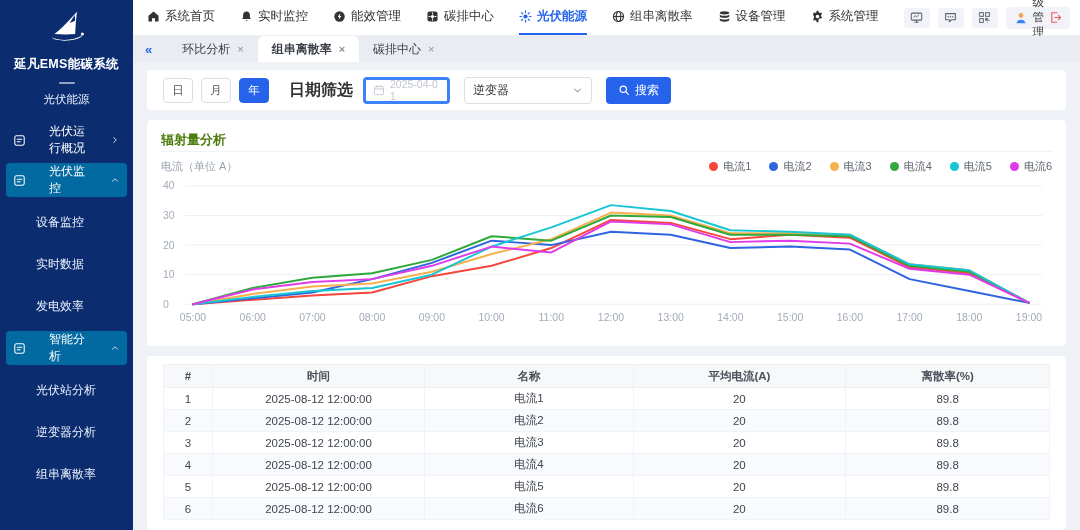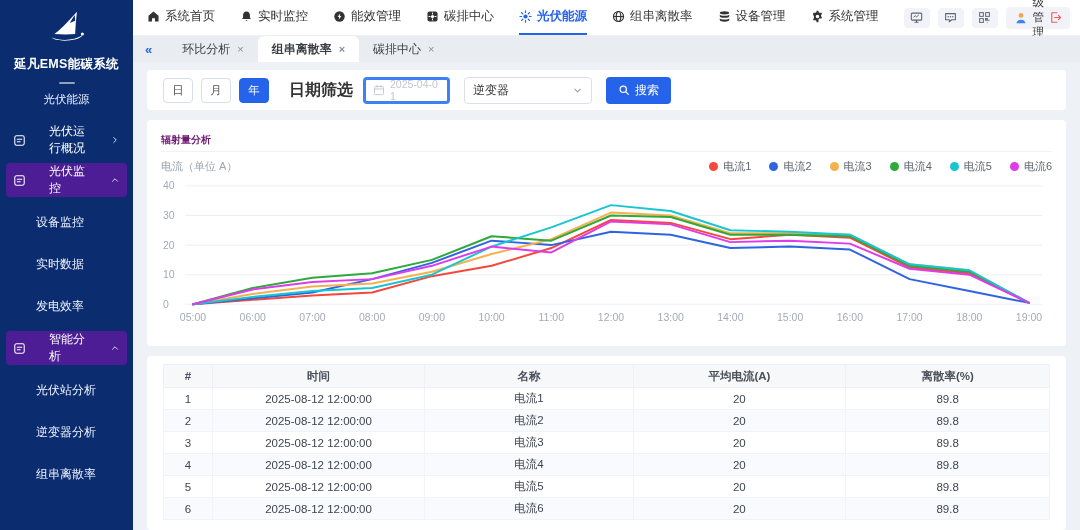--- a/index.html
+++ b/index.html
@@ -9,21 +9,21 @@
 
   
   .sidebar { flex:0 0 133px; width:133px; background:#0b2d6f; display:flex; flex-direction:column; }
   .logo-wrap { text-align:center; padding-top:10px; }
   .logo-wrap svg { width:46px; height:38px; }
   .sb-title { color:#fff; font-size:12.5px; font-weight:700; text-align:center; margin-top:4px; letter-spacing:.3px; }
   .sb-divider { width:16px; height:2px; background:rgba(255,255,255,.55); margin:9px auto 8px; border-radius:1px; }
   .sb-subtitle { color:#e8eeff; font-size:11.5px; text-align:center; margin-bottom:4px; }
   .sb-menu { margin-top:6px; }
   .sb-item { display:flex; align-items:center; gap:23px; height:34px; margin:6px 6px; padding:0 7px; border-radius:4px; color:#fff; font-size:12px; cursor:pointer; }
-  .sb-item.active { background:#4c1d95; }
+  .sb-item.active { background:#0369a1; }
   .sb-item .icon svg { width:13px; height:13px; display:block; }
   .sb-chevron { margin-left:auto; display:flex; color:#cfd9f5; }
   .sb-chevron svg { width:10px; height:10px; display:block; }
   .rot-right svg { transform:rotate(-90deg); }
   .rot-up svg { transform:rotate(180deg); }
   .sb-sub { display:flex; align-items:center; height:34px; margin:8px 6px; padding-left:30px; color:#eef2ff; font-size:12px; cursor:pointer; border-radius:4px; }
 
   
   .main { flex:1; display:flex; flex-direction:column; min-width:0; }
 
@@ -61,21 +61,21 @@
   .date-value { font-size:10.5px; line-height:1.15; width:50px; word-break:break-all; }
   .select-box { display:flex; align-items:center; justify-content:space-between; width:128px; height:27px; border:1px solid #dcdfe6; border-radius:4px; padding:0 8px; margin-left:14px; font-size:12px; color:#333; cursor:pointer; }
   .select-box .icon { color:#9aa1ac; display:flex; }
   .select-box .icon svg { width:11px; height:11px; }
   .search-btn { display:flex; align-items:center; gap:5px; height:27px; padding:0 12px; margin-left:14px; background:#2563eb; color:#fff; border:none; border-radius:4px; font-size:12px; font-family:inherit; cursor:pointer; }
   .search-btn .icon { display:flex; }
   .search-btn .icon svg { width:12px; height:12px; }
 
   
   .chart-card { margin-top:10px; height:226px; padding:8px 14px; }
-  .chart-title { font-size:10px; font-weight:700; color:#701a75; height:24px; line-height:24px; border-bottom:1px solid #f0f2f6; }
+  .chart-title { font-size:13px; font-weight:700; color:#4d7c0f; height:24px; line-height:24px; border-bottom:1px solid #f0f2f6; }
   .chart-meta { display:flex; align-items:center; justify-content:space-between; height:24px; margin-top:2px; }
   .unit-label { font-size:11px; color:#9aa3b2; }
   .legend { display:flex; gap:18px; }
   .legend-item { display:flex; align-items:center; gap:5px; font-size:11px; color:#5f6670; cursor:pointer; }
   .legend-dot { width:9px; height:9px; border-radius:50%; }
   .chart-svg-wrap svg { display:block; width:100%; height:148px; }
 
   
   .table-card { margin-top:10px; padding:8px 16px 10px; }
   table { width:100%; border-collapse:collapse; table-layout:fixed; }

